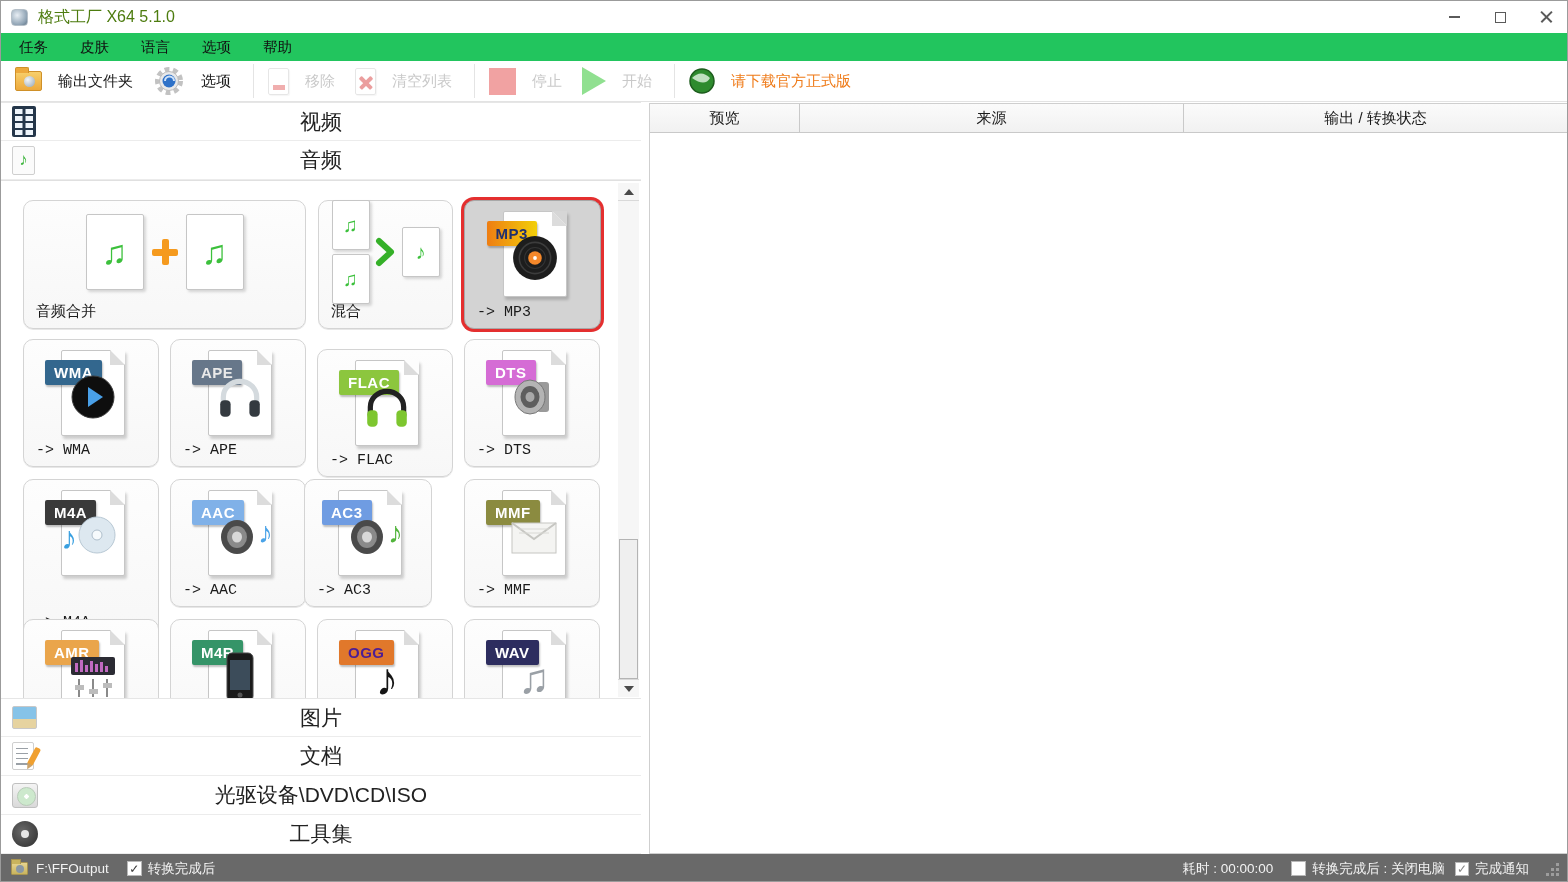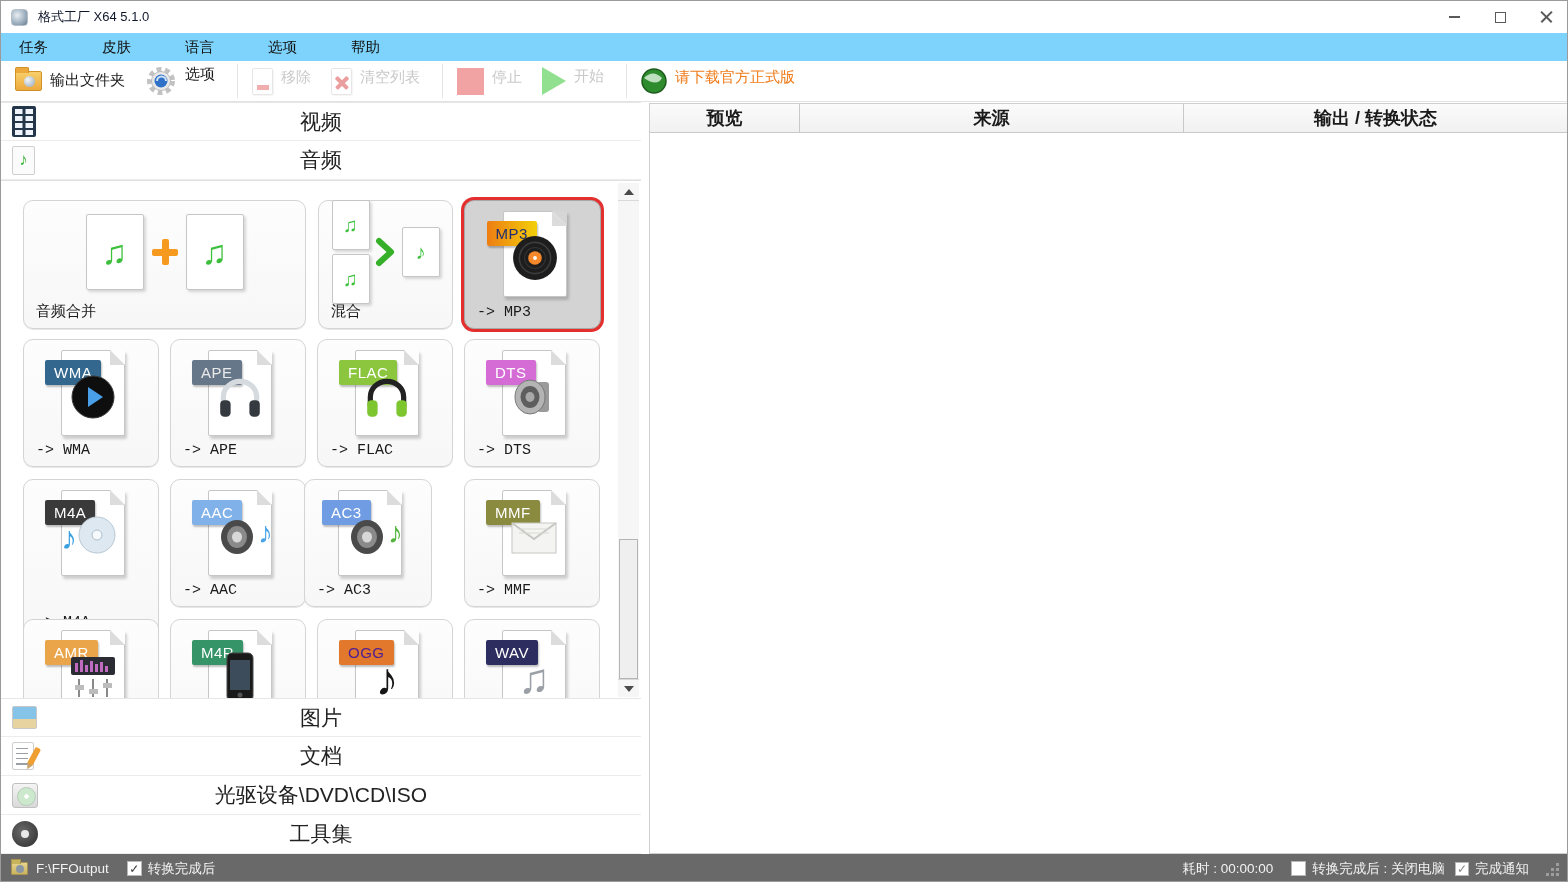--- a/index.html
+++ b/index.html
@@ -7,40 +7,40 @@
   .window { position:relative; width:1568px; height:882px; background:#fff;
             border:1px solid #9b9b9b; overflow:hidden; cursor:default;
             -webkit-user-select:none; user-select:none; }
 
   
   .titlebar { position:absolute; left:0; top:0; width:1568px; height:32px; background:#fff;
               display:flex; align-items:center; }
   .app-icon { width:17px; height:17px; margin-left:10px; border-radius:4px;
               background:radial-gradient(circle at 35% 35%, #e8eef4, #8fa3b4 70%, #5d7284);
               border:1px solid #b5bfc8; }
-  .title-text { margin-left:10px; font-size:13px; color:#0f172a; }
+  .title-text { margin-left:10px; font-size:16px; color:#4d7c0f; }
   .win-controls { position:absolute; right:0; top:0; height:32px; display:flex; }
   .win-btn { width:46px; height:32px; display:flex; align-items:center; justify-content:center; }
   .glyph-min { width:11px; height:2px; background:#5a5a5a; }
   .glyph-max { width:11px; height:11px; border:1.5px solid #5a5a5a; }
   .glyph-close { position:relative; width:13px; height:13px; }
   .glyph-close::before, .glyph-close::after { content:""; position:absolute; left:-1px; top:5px;
       width:15px; height:1.6px; background:#5a5a5a; }
   .glyph-close::before { transform:rotate(45deg); }
   .glyph-close::after  { transform:rotate(-45deg); }
 
   
-  .menubar { position:absolute; left:0; top:32px; width:1568px; height:28px; background:#7dd3fc;
-             display:flex; align-items:center; padding-left:9px;gap:22px; }
+  .menubar { position:absolute; left:0; top:32px; width:1568px; height:28px; background:#22c55e;
+             display:flex; align-items:center; padding-left:9px; }
   .menu-item { padding:3px 9px; font-size:14.5px; color:#111; margin-right:14px; }
 
   
   .toolbar { position:absolute; left:0; top:60px; width:1568px; height:41px; background:#fff;
              border-bottom:1px solid #e3e3e3; display:flex; align-items:center; padding-left:14px; }
-  .tbtn { display:flex; align-items:flex-start; gap:8px; font-size:15px; color:#1a1a1a; margin-right:20px; }
+  .tbtn { display:flex; align-items:center; gap:16px; font-size:15px; color:#1a1a1a; margin-right:20px; }
   .tbtn.disabled { color:#c9c9c9; }
   .tsep { width:1px; height:34px; background:#e4e4e4; margin:0 14px 0 2px; }
   .folder-ic { position:relative; width:27px; height:20px; border-radius:2px;
                background:linear-gradient(#f7cf6b,#eda93c); border:1px solid #cf9028; }
   .folder-ic::before { content:""; position:absolute; left:-1px; top:-5px; width:12px; height:5px;
                background:#eda93c; border:1px solid #cf9028; border-bottom:none; border-radius:2px 2px 0 0; }
   .folder-ic::after { content:""; position:absolute; left:8px; top:4px; width:11px; height:11px;
                border-radius:50%; background:radial-gradient(circle at 35% 35%, #f2f5f8, #93a4b2); }
   .dim { opacity:.5; }
   .page-sm { position:relative; width:21px; height:27px; background:#fff; border:1px solid #cfcfcf;
@@ -93,21 +93,21 @@
   .tlabel { position:absolute; left:12px; bottom:7px; font-size:15px; color:#1a1a1a; white-space:nowrap; }
   .tlabel.mono { font-family:"Liberation Mono", monospace; font-size:15px; }
   .page { position:absolute; left:50%; top:10px; width:64px; height:86px; margin-left:-30px;
           background:#fff; border:1px solid #c6c6c6; border-radius:2px;
           box-shadow:2px 3px 3px rgba(0,0,0,.18); }
   .fold { position:absolute; top:-1px; right:-1px; width:0; height:0;
           border-top:15px solid var(--bg); border-left:15px solid transparent; }
   .fold::after { content:""; position:absolute; left:-15px; top:-15px; width:0; height:0;
           border-bottom:15px solid #dcdcdc; border-right:15px solid transparent; }
   .badge { position:absolute; left:-17px; top:9px; height:25px; line-height:25px; padding:0 9px;
-          font-size:15px; font-weight:normal; color:#fff; border-radius:2px;
+          font-size:15px; font-weight:bold; color:#fff; border-radius:2px;
           box-shadow:1px 2px 2px rgba(0,0,0,.25); letter-spacing:.5px; }
   .gwrap { position:absolute; left:50%; top:57%; transform:translate(-50%,-50%); }
   .gnote { font-size:38px; line-height:1; }
 
   .mini-page { position:relative; width:58px; height:76px; background:#fff; border:1px solid #c6c6c6;
           border-radius:2px; box-shadow:2px 2px 3px rgba(0,0,0,.15);
           display:flex; align-items:center; justify-content:center; }
   .mini-page span { color:#3cc03c; font-size:34px; }
   .mini-page.tiny { width:38px; height:50px; }
   .mini-page.tiny span { font-size:20px; }
@@ -131,22 +131,22 @@
   .tri-down { width:0; height:0; border-left:5px solid transparent; border-right:5px solid transparent;
           border-top:6px solid #4a4a4a; }
   .scroll-thumb { position:absolute; left:1px; top:356px; width:19px; height:140px;
           background:#efefef; border:1px solid #b4b4b4; }
 
   
   .rightpanel { position:absolute; left:648px; top:102px; width:919px; height:751px; background:#fff;
           border:1px solid #cfcfcf; }
   .rp-header { display:flex; height:29px; background:linear-gradient(#fbfbfb,#f1f1f1);
           border-bottom:1px solid #c9c9c9; }
-  .rp-cell { display:flex; align-items:center; justify-content:center; font-size:18px; color:#1a1a1a;
-          border-right:1px solid #c9c9c9;font-weight:bold; }
+  .rp-cell { display:flex; align-items:center; justify-content:center; font-size:15px; color:#1a1a1a;
+          border-right:1px solid #c9c9c9; }
   .rp-cell:last-child { border-right:none; }
   .rp-body { height:720px; background:#fff; }
 
   
   .statusbar { position:absolute; left:0; top:853px; width:1568px; height:29px; background:#696969;
           display:flex; align-items:center; color:#f2f2f2; font-size:13.5px; padding:0 10px; }
   .sb-folder { position:relative; width:17px; height:13px; border-radius:1px;
           background:linear-gradient(#e6d490,#c9b45e); border:1px solid #a89450; margin-right:8px; }
   .sb-folder::before { content:""; position:absolute; left:-1px; top:-4px; width:8px; height:4px;
           background:#c9b45e; border:1px solid #a89450; border-bottom:none; }
@@ -338,21 +338,21 @@
           <svg width="50" height="46" viewBox="0 0 48 44">
             <path d="M8 31 v-9 a16 15 0 0 1 32 0 v9" fill="none" stroke="#d4dade" stroke-width="5"></path>
             <rect x="5" y="25" width="10" height="16" rx="4" fill="#343a40"></rect>
             <rect x="33" y="25" width="10" height="16" rx="4" fill="#343a40"></rect>
           </svg>
         </div>
       </div>
       <div class="tlabel mono">-&gt; APE</div>
     </div>
 
-    <div class="tile" style="left:316px; top:158px; width:136px; height:128px;">
+    <div class="tile" style="left:316px; top:168px; width:136px; height:128px;">
       <div class="page">
         <div class="fold"></div>
         <div class="badge" style="background: rgb(140, 198, 62); color: rgb(255, 255, 255);">FLAC</div>
         <div class="gwrap">
           <svg width="50" height="46" viewBox="0 0 48 44">
             <path d="M8 31 v-9 a16 15 0 0 1 32 0 v9" fill="none" stroke="#222" stroke-width="5"></path>
             <rect x="5" y="25" width="10" height="16" rx="4" fill="#7dc62f"></rect>
             <rect x="33" y="25" width="10" height="16" rx="4" fill="#7dc62f"></rect>
           </svg>
         </div>

